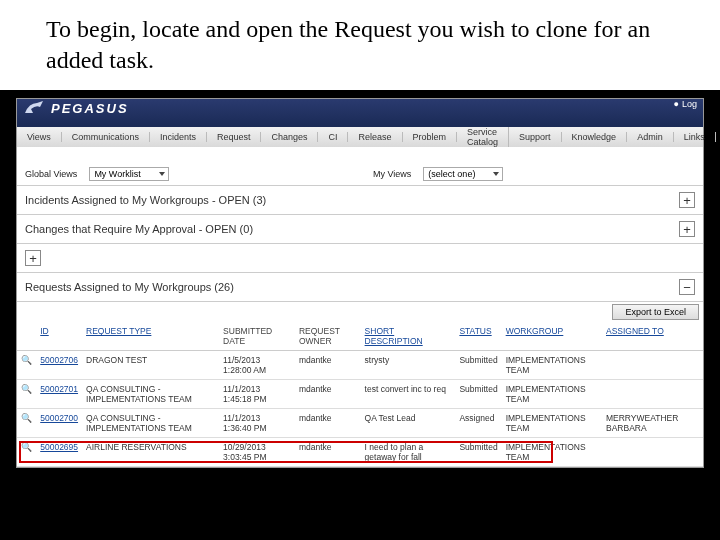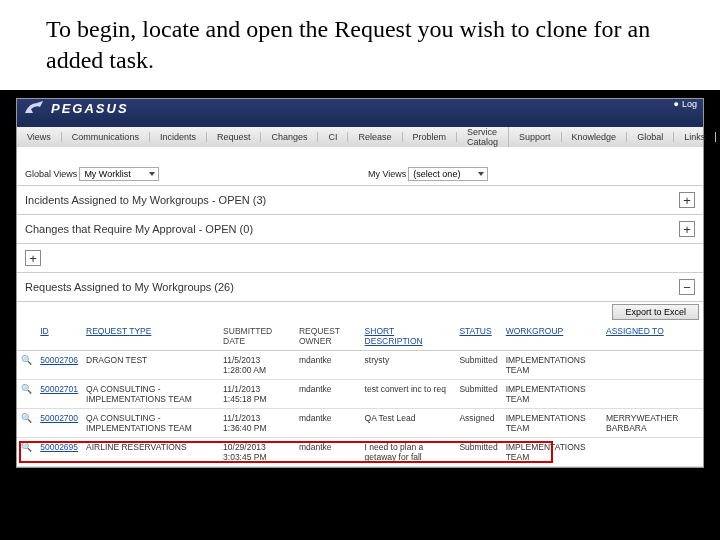--- a/index.html
+++ b/index.html
@@ -8,21 +8,21 @@
   .instruction { font-family: Georgia, 'Times New Roman', serif; font-size:24px; color:#000; background:#fff; padding:14px 30px 14px 46px; font-weight:normal; line-height:1.3; }
   .app { margin:8px 16px 0 16px; background:#fff; border:1px solid #999; }
   .banner { background: linear-gradient(#2a3a6f, #1a2a55); height:28px; display:flex; align-items:flex-start; padding:0 6px; justify-content:space-between; color:#fff; }
   .brand { display:flex; align-items:center; gap:6px; }
   .brand svg { display:block; }
   .brand-text { font-size:13px; font-weight:bold; letter-spacing:2px; font-style:italic; }
   .banner-right { font-size:9px; display:flex; align-items:center; gap:3px; }
   .menubar { background: linear-gradient(#f2f2f2,#d9d9d9); height:20px; display:flex; align-items:center; font-size:9px; color:#333; }
   .menubar span { padding:0 10px; border-right:1px solid #bbb; cursor:pointer; }
   .whitespace { height:16px; background:#fff; }
-  .filters { display:flex; align-items:center; gap:2px; padding:4px 8px; font-size:9px; border-bottom:1px solid #ccc; }
+  .filters { display:flex; align-items:center; gap:12px; padding:4px 8px; font-size:9px; border-bottom:1px solid #ccc; }
   .filters .lbl { color:#222; }
   .filters .sel { border:1px solid #aaa; background:#fff; padding:1px 16px 1px 4px; font-size:9px; min-width:80px; height:14px; display:inline-flex; align-items:center; position:relative; }
   .filters .sel::after { content:""; position:absolute; right:3px; top:4px; border-left:3px solid transparent; border-right:3px solid transparent; border-top:4px solid #444; }
   .filters .spacer { flex:1; }
   .section-row { display:flex; align-items:center; justify-content:space-between; padding:6px 8px; border-bottom:1px solid #ccc; font-size:11px; color:#333; }
   .plus-box, .minus-box { width:16px; height:16px; border:1px solid #888; display:flex; align-items:center; justify-content:center; font-size:13px; line-height:1; color:#333; cursor:pointer; background:#fff; }
   .export-row { display:flex; justify-content:flex-end; padding:2px 4px; font-size:9px; }
   .export-btn { border:1px solid #999; background:linear-gradient(#f5f5f5,#ddd); padding:2px 12px; cursor:pointer; }
   .table { width:100%; border-collapse:collapse; font-size:8.5px; }
   .table th { text-align:left; padding:4px 4px; color:#16489a; text-decoration:underline; font-weight:normal; border-bottom:1px solid #ccc; vertical-align:top; }
@@ -58,21 +58,21 @@
     <span>Communications</span>
     <span>Incidents</span>
     <span>Request</span>
     <span>Changes</span>
     <span>CI</span>
     <span>Release</span>
     <span>Problem</span>
     <span>Service Catalog</span>
     <span>Support</span>
     <span>Knowledge</span>
-    <span>Global</span>
+    <span>Admin</span>
     <span>Links</span>
   </div>
 
   <div class="whitespace"></div>
 
   <div class="filters">
     <span class="lbl">Global Views</span>
     <span class="sel">My Worklist</span>
     <span class="spacer"></span>
     <span class="lbl">My Views</span>

